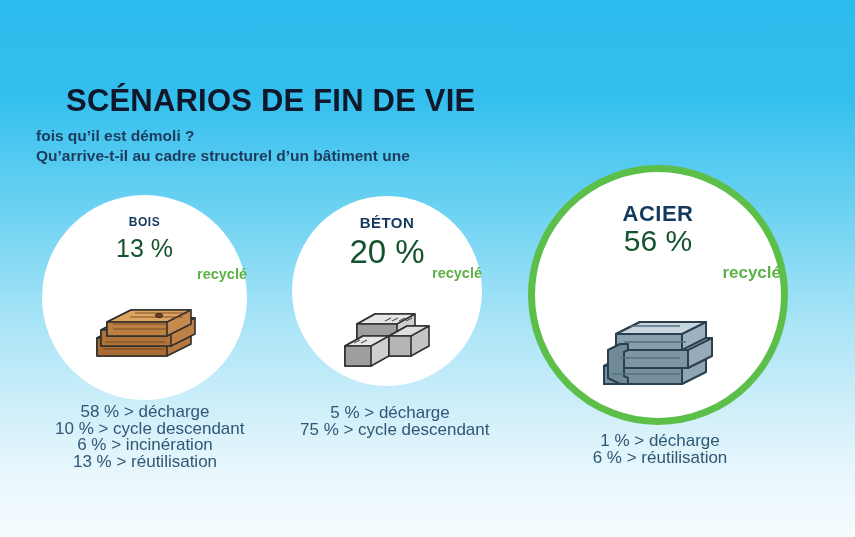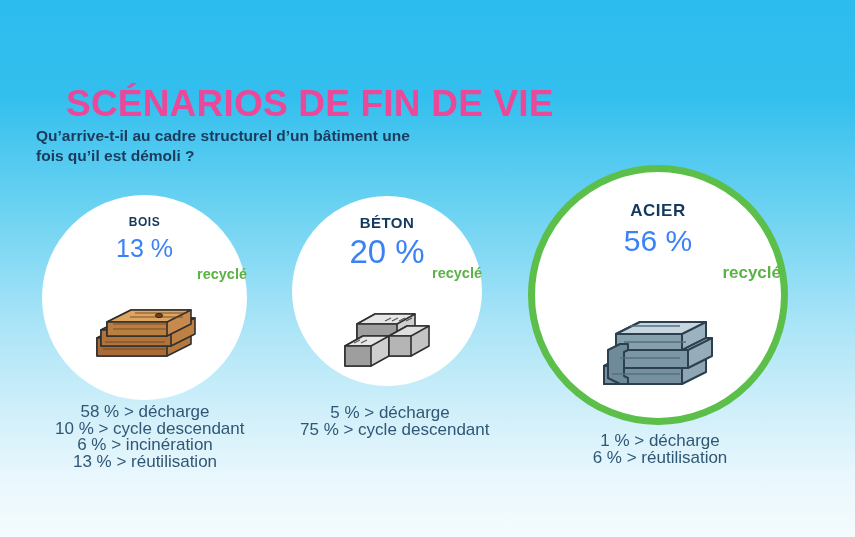--- a/index.html
+++ b/index.html
@@ -14,21 +14,21 @@
        #d3f0fa 78%,
        #ebf8fd 90%,
        #f4fbfe 100%);
     position:relative;
   }
   .stage{position:absolute;inset:0;}
 
   
   .title{
     position:absolute;left:66px;top:83px;
-    font-size:37px;font-weight:bold;color:#ec4899;
+    font-size:31px;font-weight:bold;color:#0f172a;
     letter-spacing:.2px;white-space:nowrap;
   }
   .subtitle{
     position:absolute;left:36px;top:126px;width:470px;
     font-size:15.5px;font-weight:bold;color:#1b3a5c;
     line-height:20px;
   }
   .subtitle span{display:block;}
 
   
@@ -41,37 +41,37 @@
   .c-bois{left:42px;top:195px;width:205px;height:205px;}
   .c-beton{left:292px;top:196px;width:190px;height:190px;}
   .c-acier{left:528px;top:165px;width:260px;height:260px;}
 
   .label{
     position:absolute;left:0;right:0;text-align:center;
     font-weight:bold;color:#14395e;
   }
   .pct{
     position:absolute;left:0;right:0;text-align:center;
-    color:#3b82f6;font-weight:300;
+    color:#14532d;font-weight:300;
   }
   .rec{
     position:absolute;left:0;right:0;text-align:right;
     color:#5cb247;font-weight:bold;
   }
 
   
   .c-bois .label{top:20px;font-size:12px;letter-spacing:.5px;}
   .c-bois .pct{top:39px;font-size:25px;}
   .c-bois .rec{top:71px;font-size:14.5px;}
   
   .c-beton .label{top:18px;font-size:15px;letter-spacing:.5px;}
   .c-beton .pct{top:37px;font-size:33px;}
   .c-beton .rec{top:69px;font-size:14.5px;}
   
-  .c-acier .label{top:29px;font-size:17px;letter-spacing:.5px;}
+  .c-acier .label{top:29px;font-size:22px;letter-spacing:.5px;}
   .c-acier .pct{top:52px;font-size:30px;}
   .c-acier .rec{top:91px;font-size:17px;}
 
   .icon-wrap{position:absolute;left:0;right:0;display:flex;justify-content:center;}
   .c-bois .icon-wrap{top:105px;}
   .c-beton .icon-wrap{top:102px;}
   .c-acier .icon-wrap{top:128px;}
 
   
   .stats{
@@ -85,22 +85,22 @@
   .stats div{display:block;}
 </style>
 </head>
 <body>
 
 <div class="stage">
 
   <div class="title">SCÉNARIOS DE FIN DE VIE</div>
 
   <div class="subtitle">
+    <span>fois qu’il est démoli ?</span>
     <span>Qu’arrive-t-il au cadre structurel d’un bâtiment une</span>
-    <span>fois qu’il est démoli ?</span>
   </div>
 
   <div class="circle c-bois">
     <div class="label">BOIS</div>
     <div class="pct">13 %</div>
     <div class="rec">recyclé</div>
     <div class="icon-wrap">
       <svg width="108" height="70" viewBox="0 0 108 70">
         <g stroke="#2f2f2f" stroke-width="1.6" stroke-linejoin="round">
 

